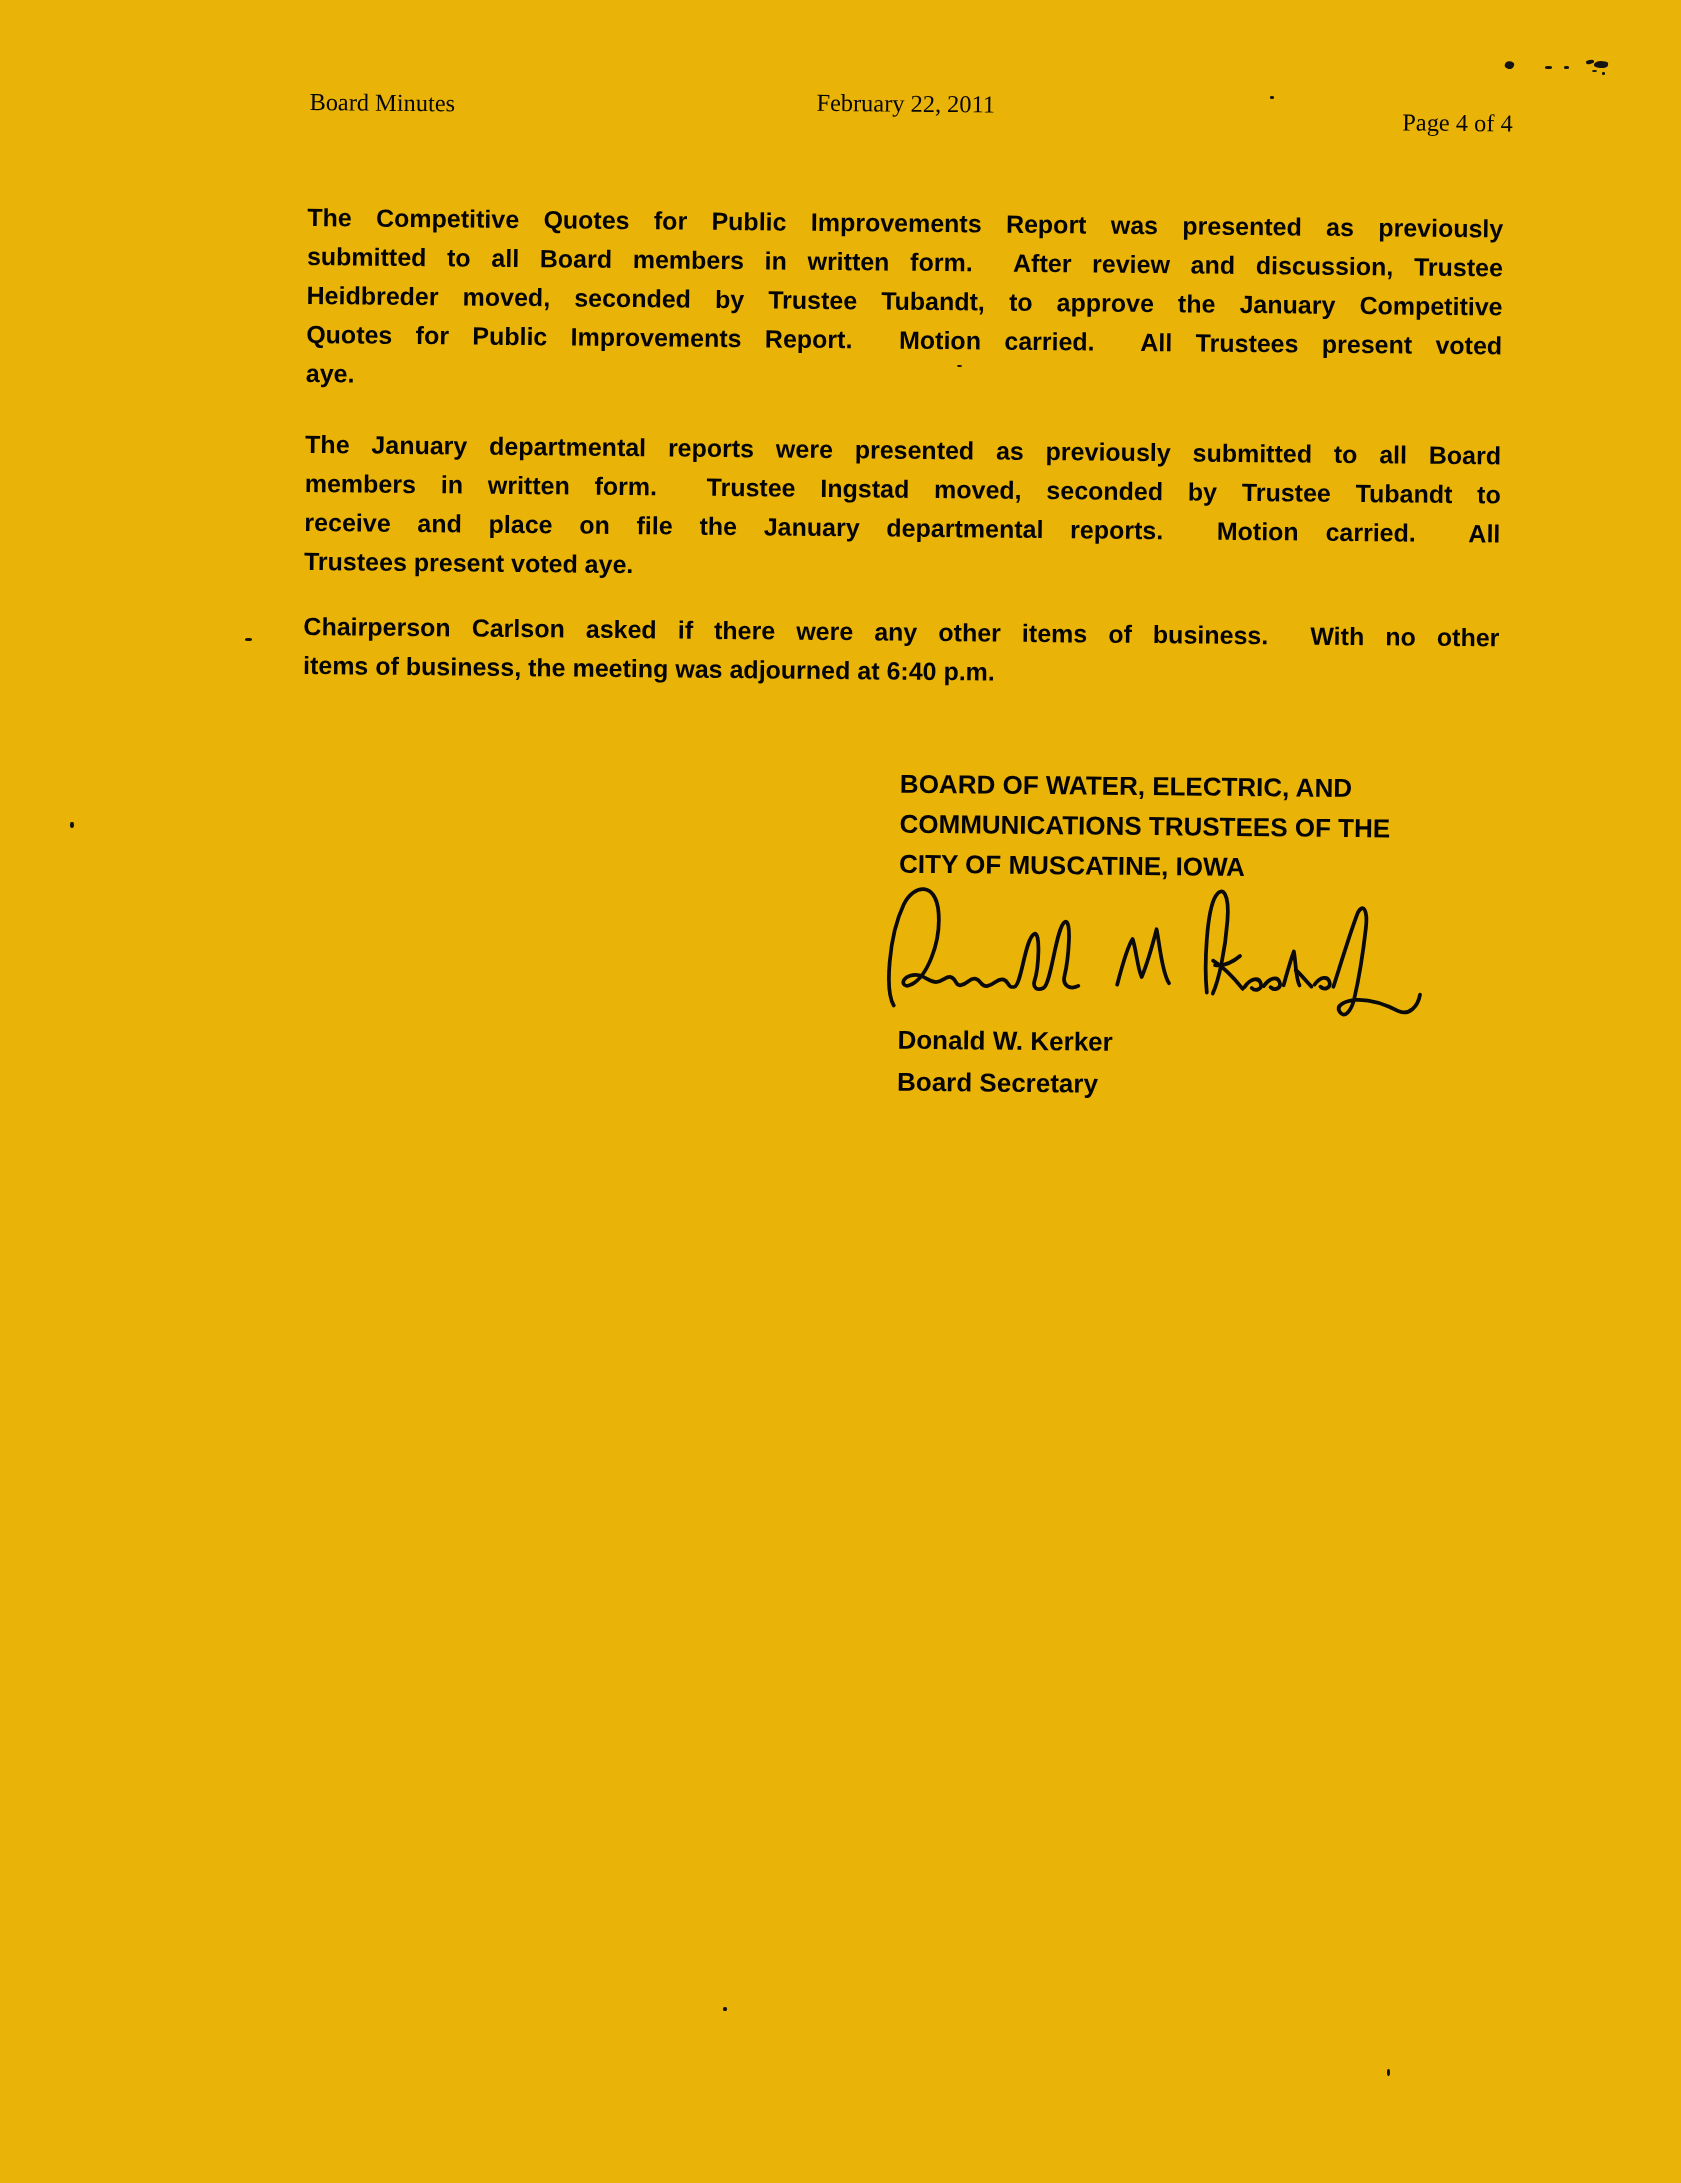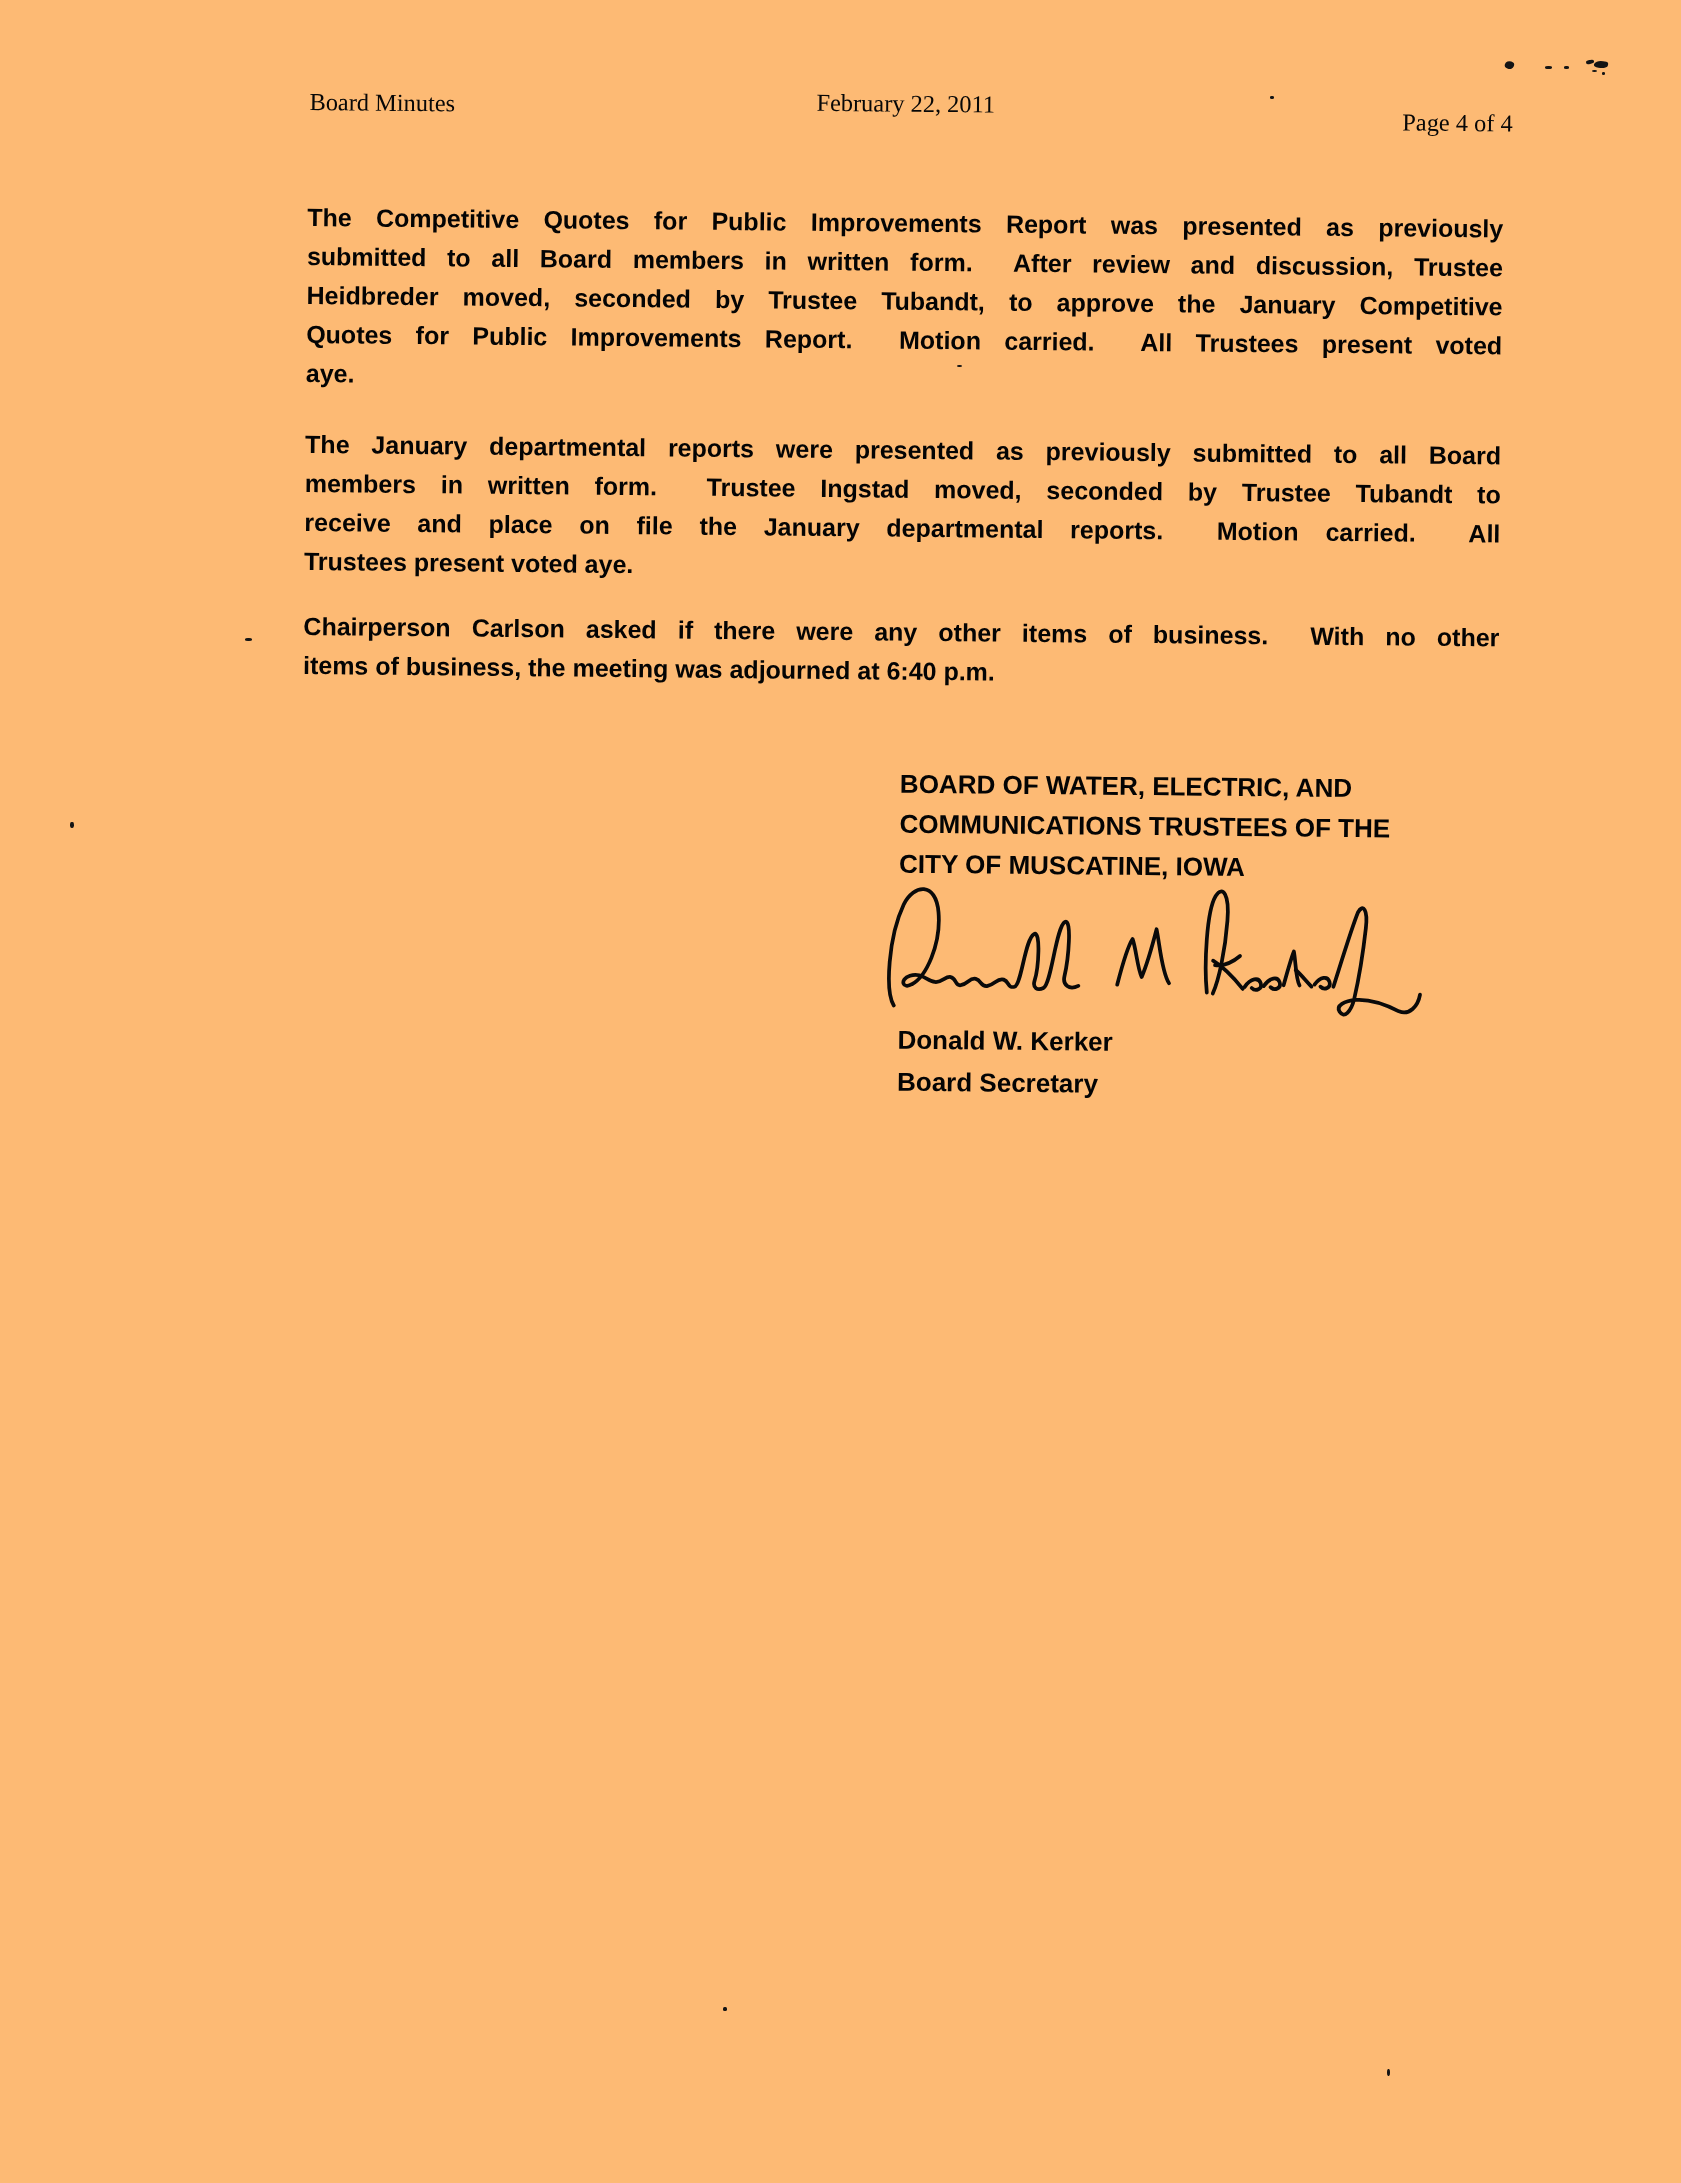--- a/index.html
+++ b/index.html
@@ -3,21 +3,21 @@
 <meta charset="utf-8">
 <style>
   html,body{margin:0;padding:0;}
   body{
     width:1682px;height:2183px;
     background:#ffffff;
     position:relative;
     overflow:hidden;
     font-family:"Liberation Sans", sans-serif;
   }
-  .sheet{position:absolute;left:0;top:0;width:1682px;height:2183px;background:#fdba74;}
+  .sheet{position:absolute;left:0;top:0;width:1682px;height:2183px;background:#eab308;}
   
   .rot{
     position:absolute;left:0;top:0;width:1682px;height:2183px;
     transform:rotate(0.55deg);
     transform-origin:309px 150px;
     color:#060606;
   }
   .hdr{
     position:absolute;
     font-family:"Liberation Serif", serif;

